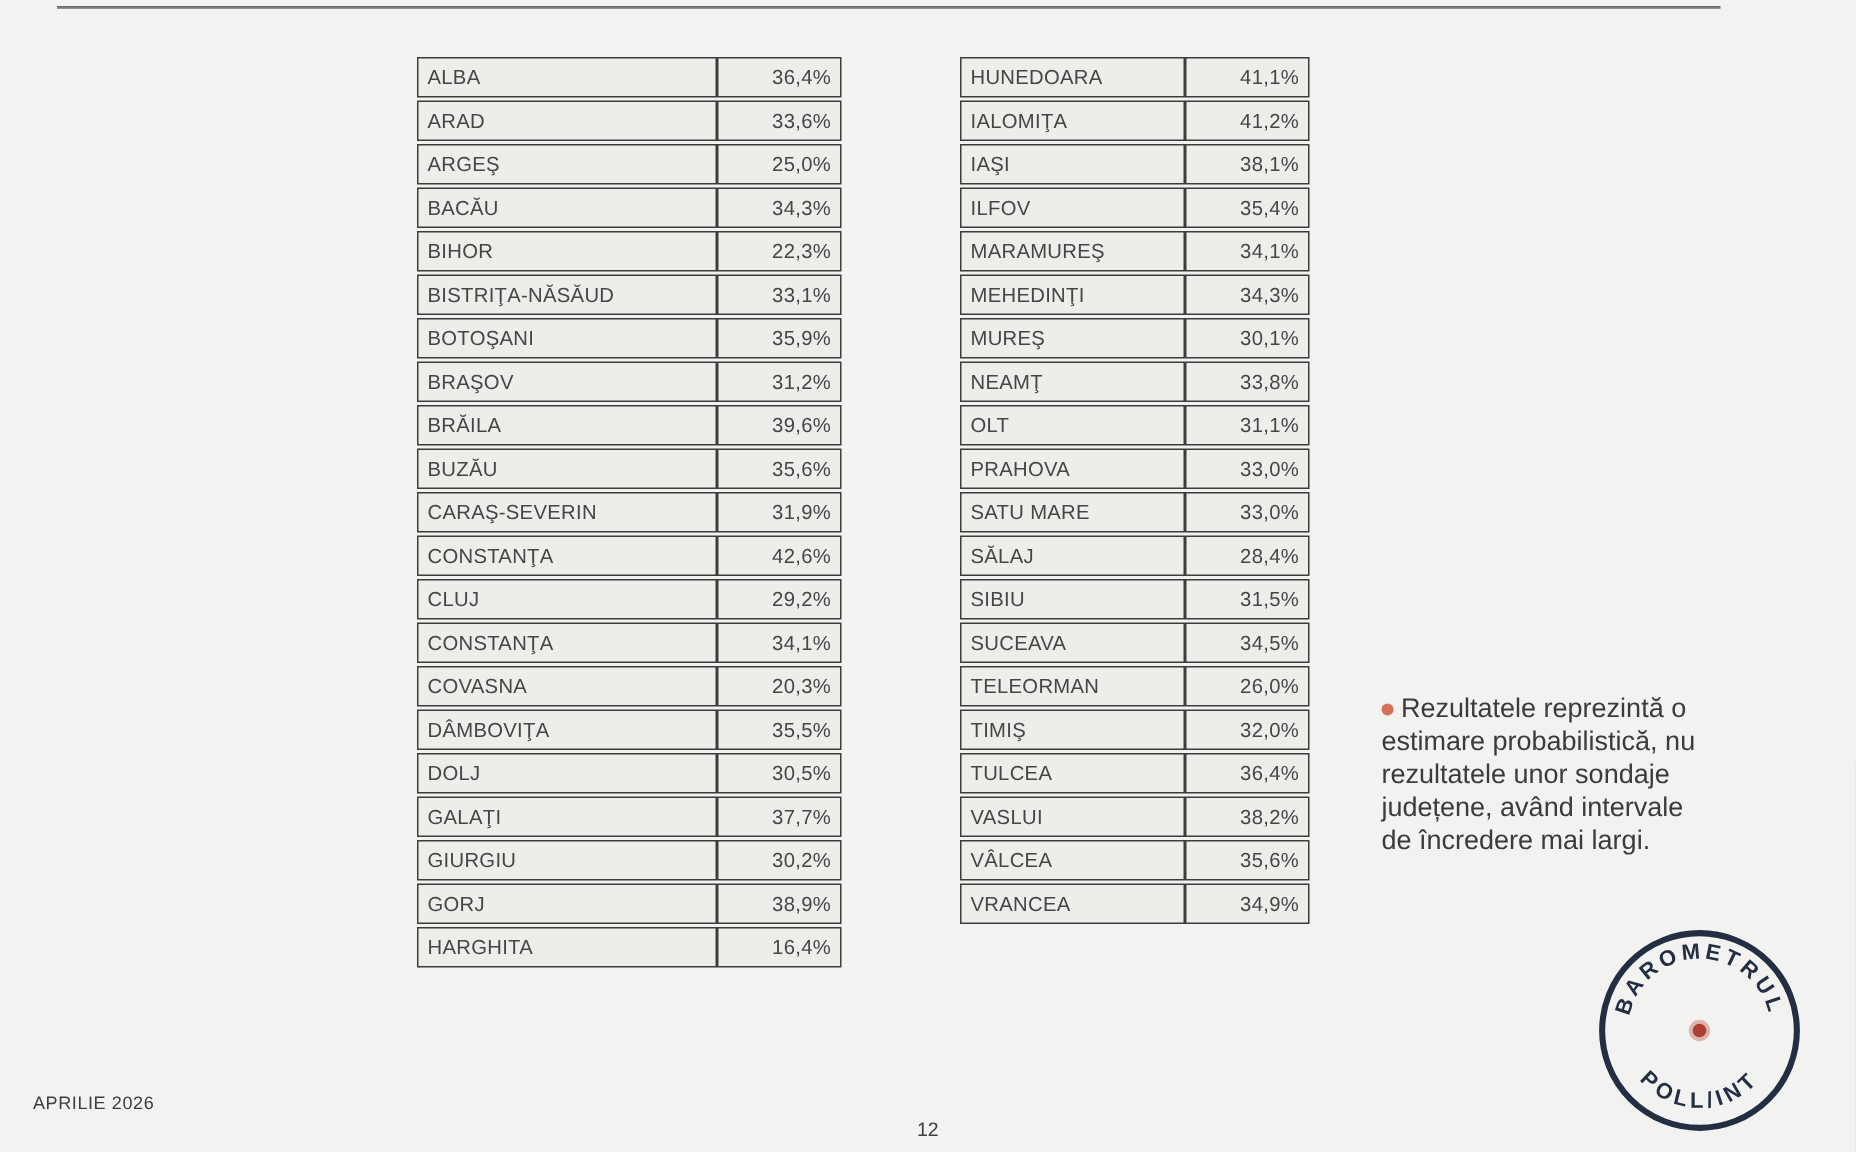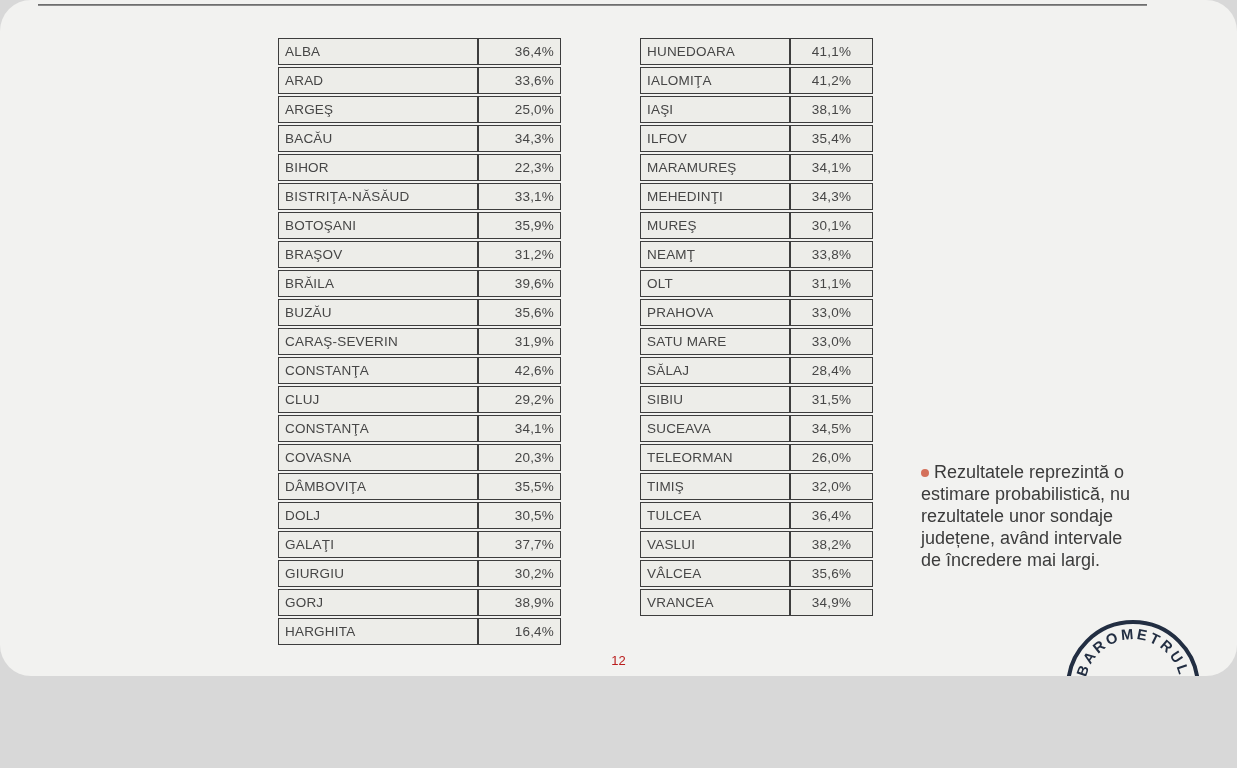--- a/index.html
+++ b/index.html
@@ -1,21 +1,20 @@
 <!DOCTYPE html>
 <html><head>
 <meta charset="utf-8">
 <style>
   html,body{margin:0;padding:0;}
   body{background:#d8d8d8;font-family:"Liberation Sans",sans-serif;}
   .slide{
-    position:relative;width:1237px;height:676px;margin:0 auto;
+    position:relative;width:1237px;height:768px;margin:0 auto;
     background:#f2f2f0;overflow:hidden;
     color:#454545;
-    border-radius:31px;
   }
   .top-rule{
     position:absolute;left:38px;top:4px;width:1109px;height:2px;
     background:linear-gradient(#606060,#9a9a9a);
   }
   table.county-table{
     position:absolute;top:36px;
     border-collapse:separate;border-spacing:0 2px;
   }
   table.county-table td{
@@ -26,36 +25,36 @@
     color:#464646;
     padding:0 6px;
     letter-spacing:.2px;
     white-space:nowrap;
   }
   #table-left{left:278px;}
   #table-left td.name{width:186px;}
   #table-left td.value{width:69px;text-align:right;}
   #table-right{left:640px;}
   #table-right td.name{width:136px;margin-left:26px;}
-  #table-right td.value{width:69px;text-align:center;}
+  #table-right td.value{width:69px;text-align:right;}
   .note{
     position:absolute;left:921px;top:461px;width:214px;
     font-size:18px;line-height:22px;color:#3b3b3b;
   }
   .note .bullet{
     display:inline-block;width:8px;height:8px;border-radius:50%;
     background:#d4705a;margin-right:5px;position:relative;top:-1px;
   }
   .footer-date{
     position:absolute;left:22px;top:728px;
     font-size:12px;color:#3d3d3d;letter-spacing:.4px;
   }
   .page-number{
     position:absolute;left:0;right:0;bottom:8px;text-align:center;
-    font-size:13px;color:#b91c1c;
+    font-size:13px;color:#404040;
   }
   .logo{
     position:absolute;left:1062px;top:616px;width:142px;height:142px;
   }
   .logo svg{width:100%;height:100%;}
   .logo text{
     font-family:"Liberation Sans",sans-serif;
     font-weight:bold;
     fill:#222e42;
   }

